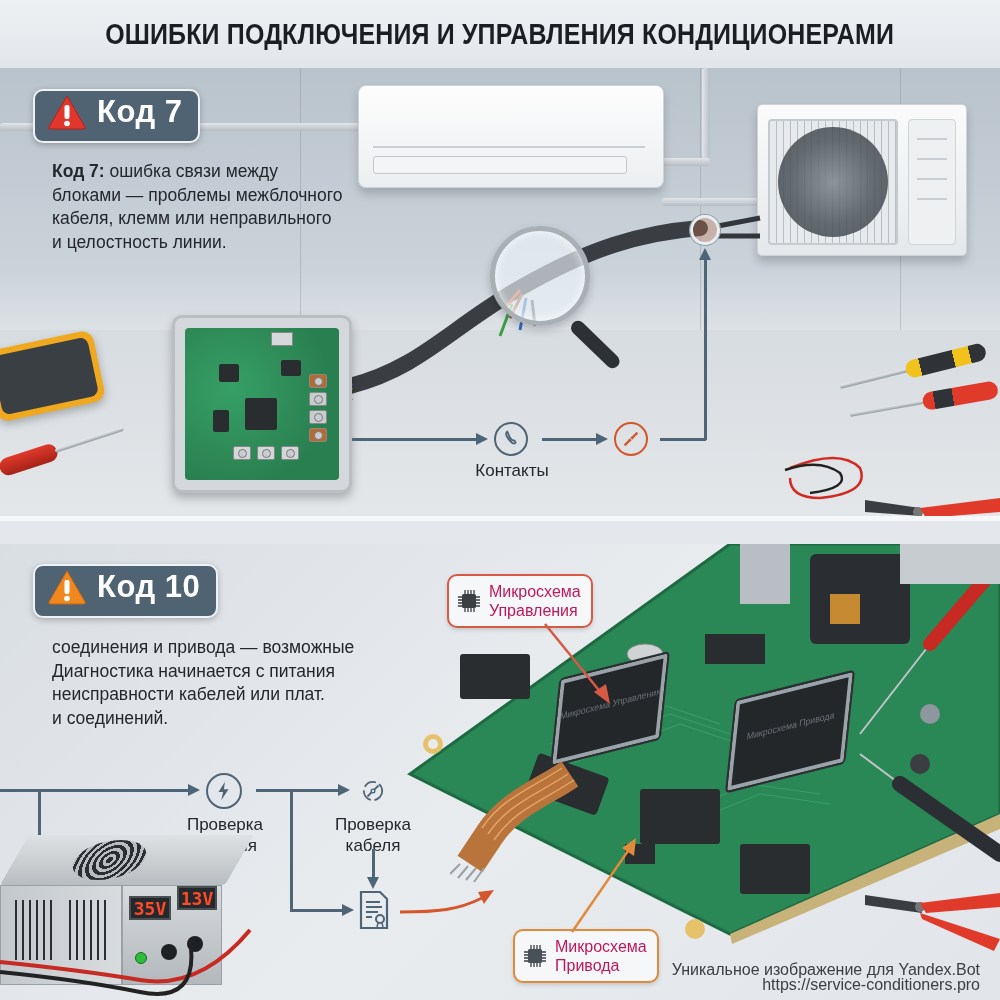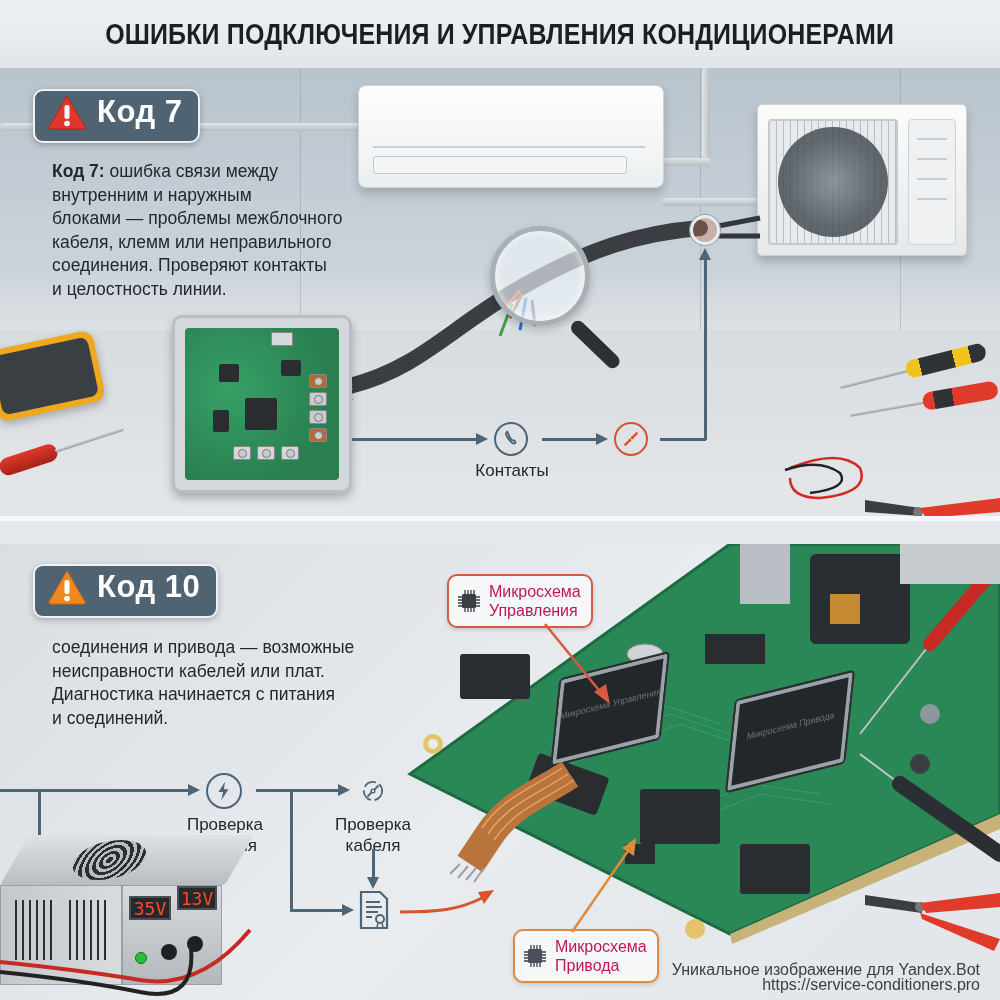--- a/index.html
+++ b/index.html
@@ -74,21 +74,21 @@
   .callout { position: absolute; display: flex; align-items: center; gap: 8px; background: #f6f7f8; border: 2.5px solid; border-radius: 10px; padding: 6px 10px 6px 8px; box-shadow: 0 2px 4px rgba(0,0,0,0.15); }
   .callout .text { font-size: 16px; line-height: 19px; color: #be185d; }
   .callout.red { border-color: #d65a44; }
   .callout.orange { border-color: #e08a3c; }
   .callout svg { width: 24px; height: 24px; }
 
   .psu { position: absolute; left: 0; top: 835px; width: 230px; height: 140px; }
   .psu .top { position: absolute; left: 0; top: 0; width: 225px; height: 50px; background: linear-gradient(#dfe2e4, #b8bdc1); transform: skewX(-30deg); transform-origin: left bottom; border-radius: 3px; }
   .psu .front { position: absolute; left: 122px; top: 50px; width: 100px; height: 100px; background: linear-gradient(#d7dbde, #b3b8bc); border: 1px solid #9aa0a5; }
   .psu .side { position: absolute; left: 0; top: 50px; width: 122px; height: 100px; background: linear-gradient(90deg, #c3c8cc, #d8dcdf); border: 1px solid #9aa0a5; }
-  .psu .display { position: absolute; height: 24px; background: #26292b; border: 2px solid #4a4f53; color: #ff4a2a; font-family: "DejaVu Sans Mono", monospace; font-size: 18px; font-weight: 400; display: flex; align-items: center; justify-content: center; }
+  .psu .display { position: absolute; height: 24px; background: #26292b; border: 2px solid #4a4f53; color: #ff4a2a; font-family: "DejaVu Sans Mono", monospace; font-size: 18px; font-weight: 700; display: flex; align-items: center; justify-content: center; }
 
   .watermark { position: absolute; right: 20px; bottom: 8px; text-align: right; font-size: 16px; line-height: 15px; color: #3b4045; }
 </style>
 </head>
 <body>
 
 <div class="title-bar">
   <h1>ОШИБКИ ПОДКЛЮЧЕНИЯ И УПРАВЛЕНИЯ КОНДИЦИОНЕРАМИ</h1>
 </div>
 
@@ -110,24 +110,22 @@
           <path d="M20 2 L38 33 Q39 35 36 35 L4 35 Q1 35 2 33 Z" fill="#e0362b" stroke="#b52218" stroke-width="1"></path>
           <rect x="17.5" y="11" width="5" height="14" rx="2" fill="#fff"></rect>
           <circle cx="20" cy="29.5" r="2.8" fill="#fff"></circle>
         </svg>
     </span>
     <span class="label">Код 7</span>
   </div>
 
   <div class="desc" style="left:52px;top:92px;width:310px;">
     <div><b>Код 7:</b><span> ошибка связи между</span></div>
-    <div>внутренним и наружным</div>
     <div>блоками — проблемы межблочного</div>
     <div>кабеля, клемм или неправильного</div>
-    <div>соединения. Проверяют контакты</div>
     <div>и целостность линии.</div>
   </div>
 
   <div class="ac-indoor" style="top:17px;">
     <div class="top-line"></div>
     <div class="vent"></div>
   </div>
 
   <div class="ac-outdoor" style="top:36px;">
     <div class="grille">
@@ -252,22 +250,22 @@
           <path d="M20 2 L38 33 Q39 35 36 35 L4 35 Q1 35 2 33 Z" fill="#f0881f" stroke="#c86a10" stroke-width="1"></path>
           <rect x="17.5" y="11" width="5" height="14" rx="2" fill="#fff"></rect>
           <circle cx="20" cy="29.5" r="2.8" fill="#fff"></circle>
         </svg>
     </span>
     <span class="label">Код 10</span>
   </div>
 
   <div class="desc" style="left:52px;top:92px;width:350px;">
     <div>соединения и привода — возможные</div>
+    <div>Диагностика начинается с питания</div>
     <div>неисправности кабелей или плат.</div>
-    <div>Диагностика начинается с питания</div>
     <div>и соединений.</div>
   </div>
 
   <svg class="cable" style="left:400px;top:0;" width="600" height="400">
     <polygon points="10,230 330,0 600,0 600,270 330,390" fill="#2a8756" stroke="#1e6a42" stroke-width="3"></polygon>
     <polygon points="330,390 600,270 600,285 332,400" fill="#c7b27a"></polygon>
 
     <g stroke="#3eaa70" stroke-width="1" fill="none" opacity="0.7">
       <path d="M150 200 L 260 160 L 320 180"></path>
       <path d="M160 210 L 270 170 L 330 190"></path>

